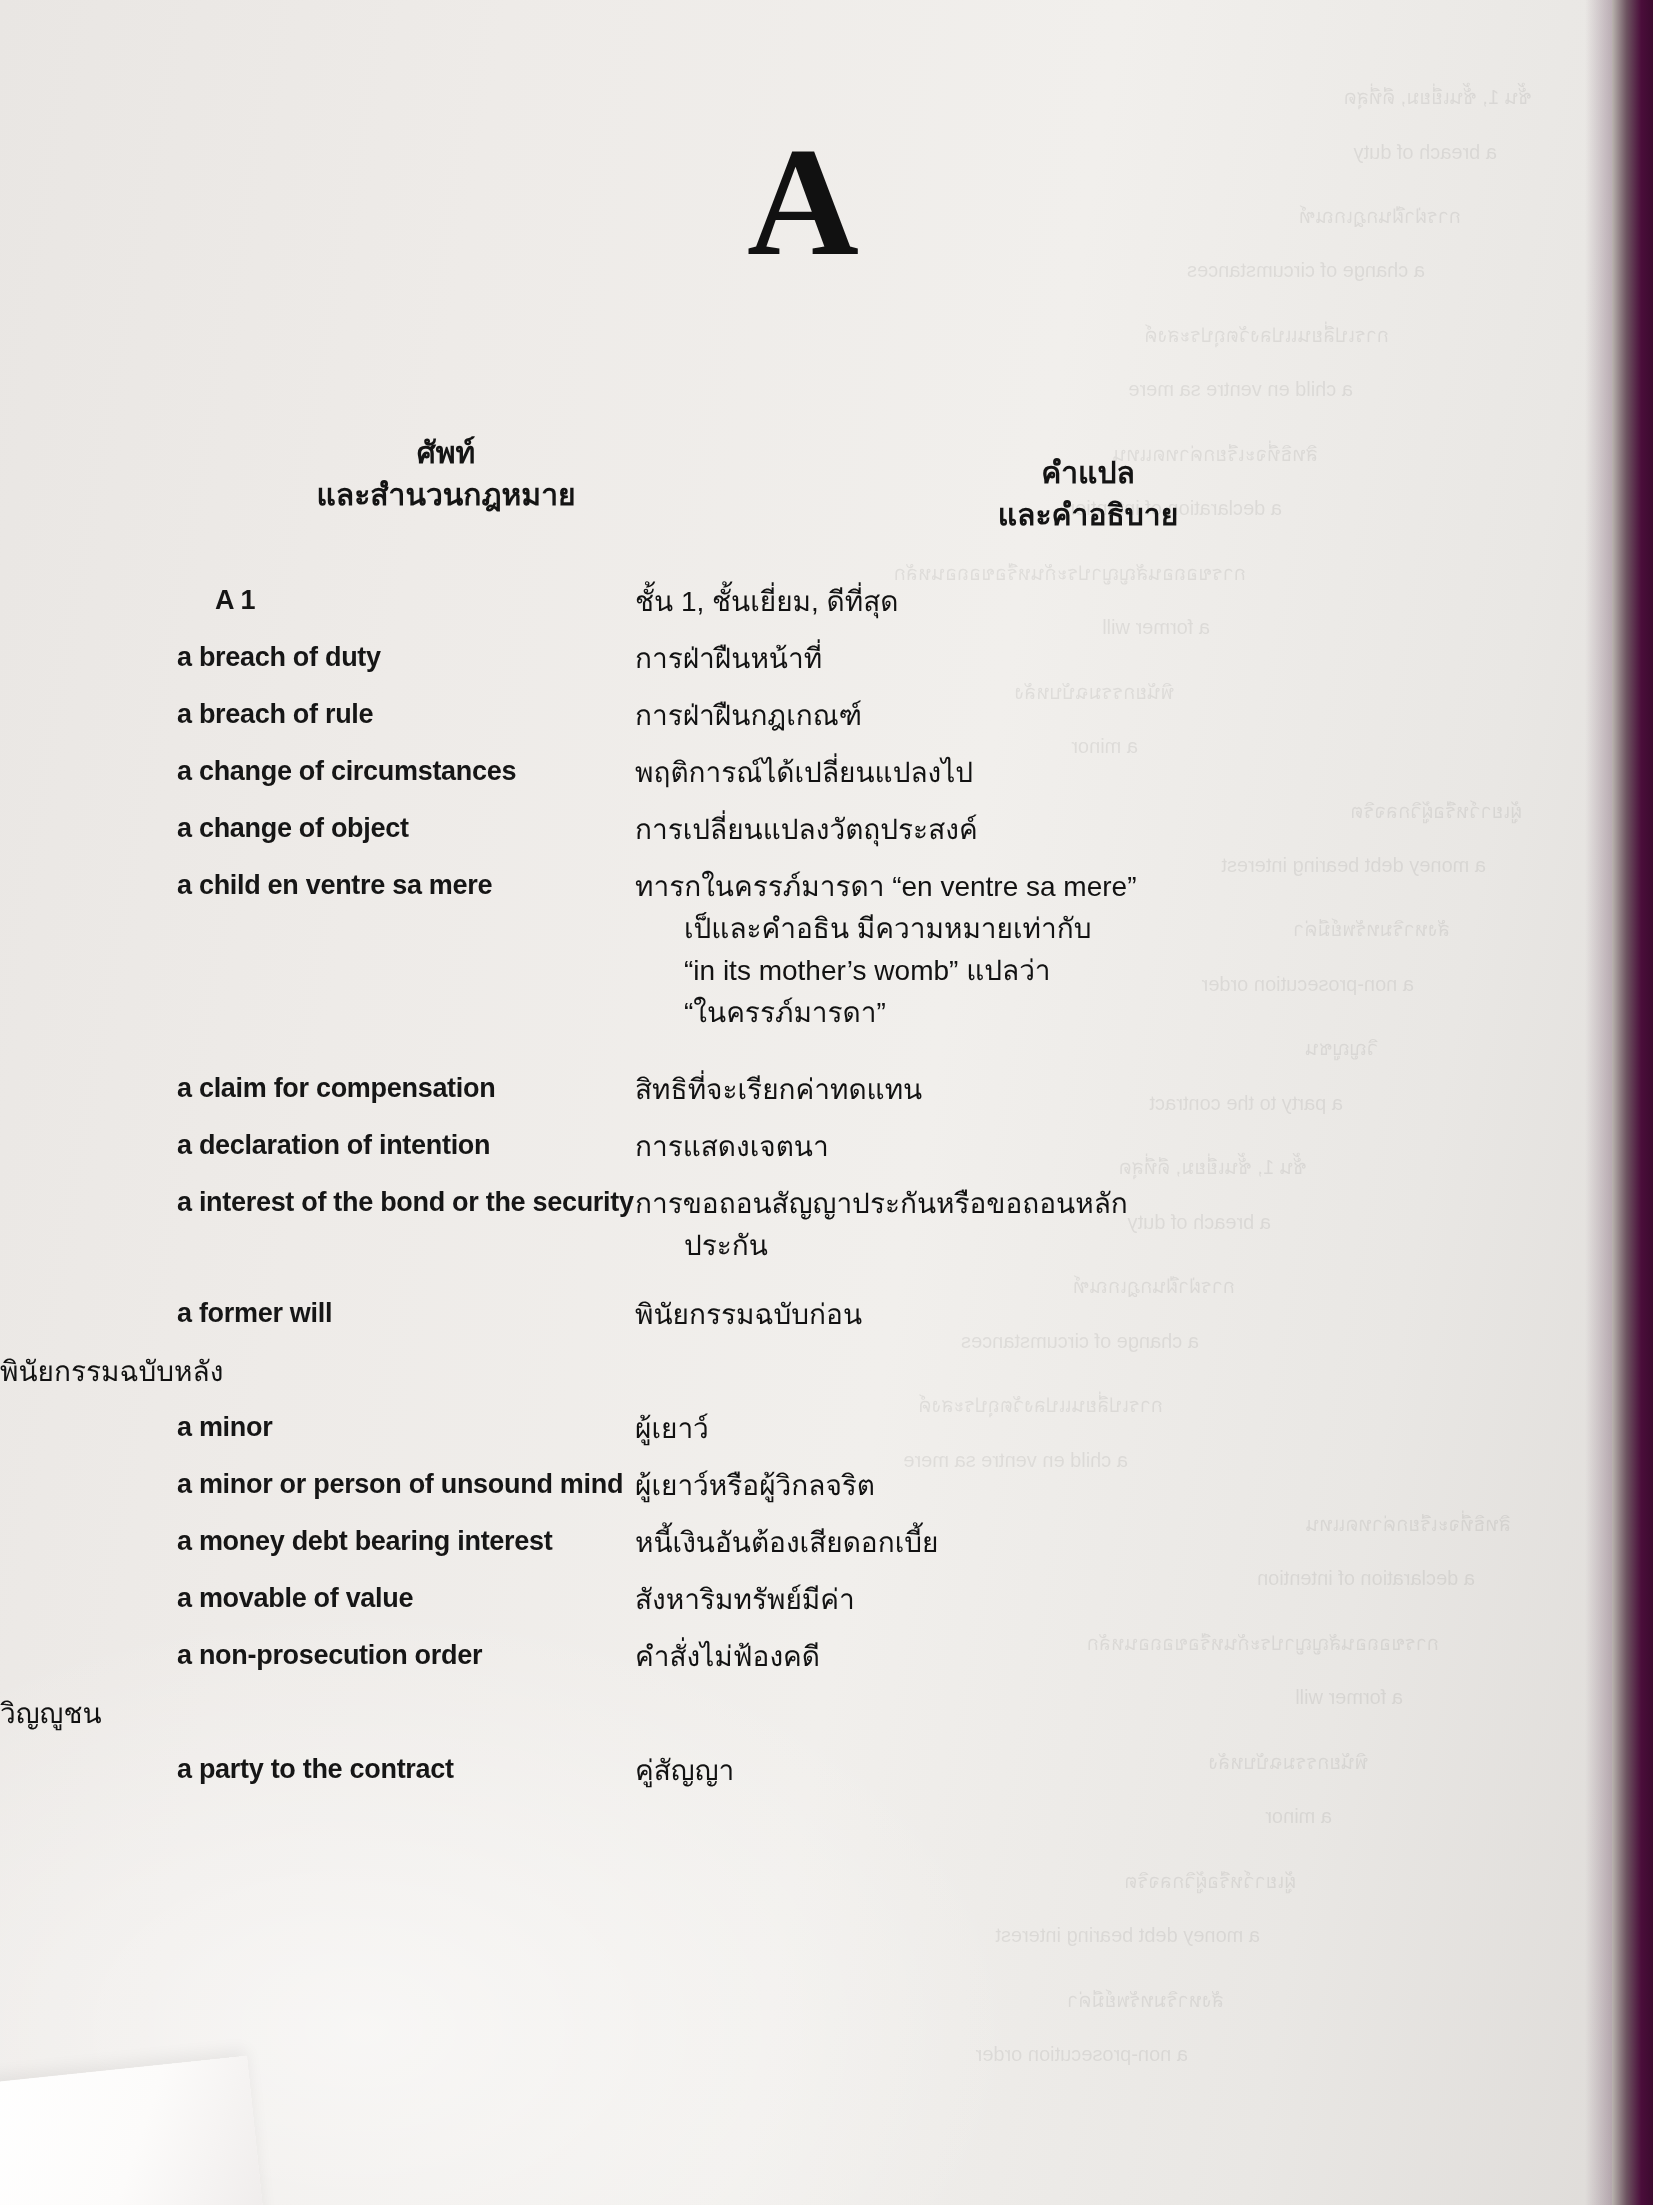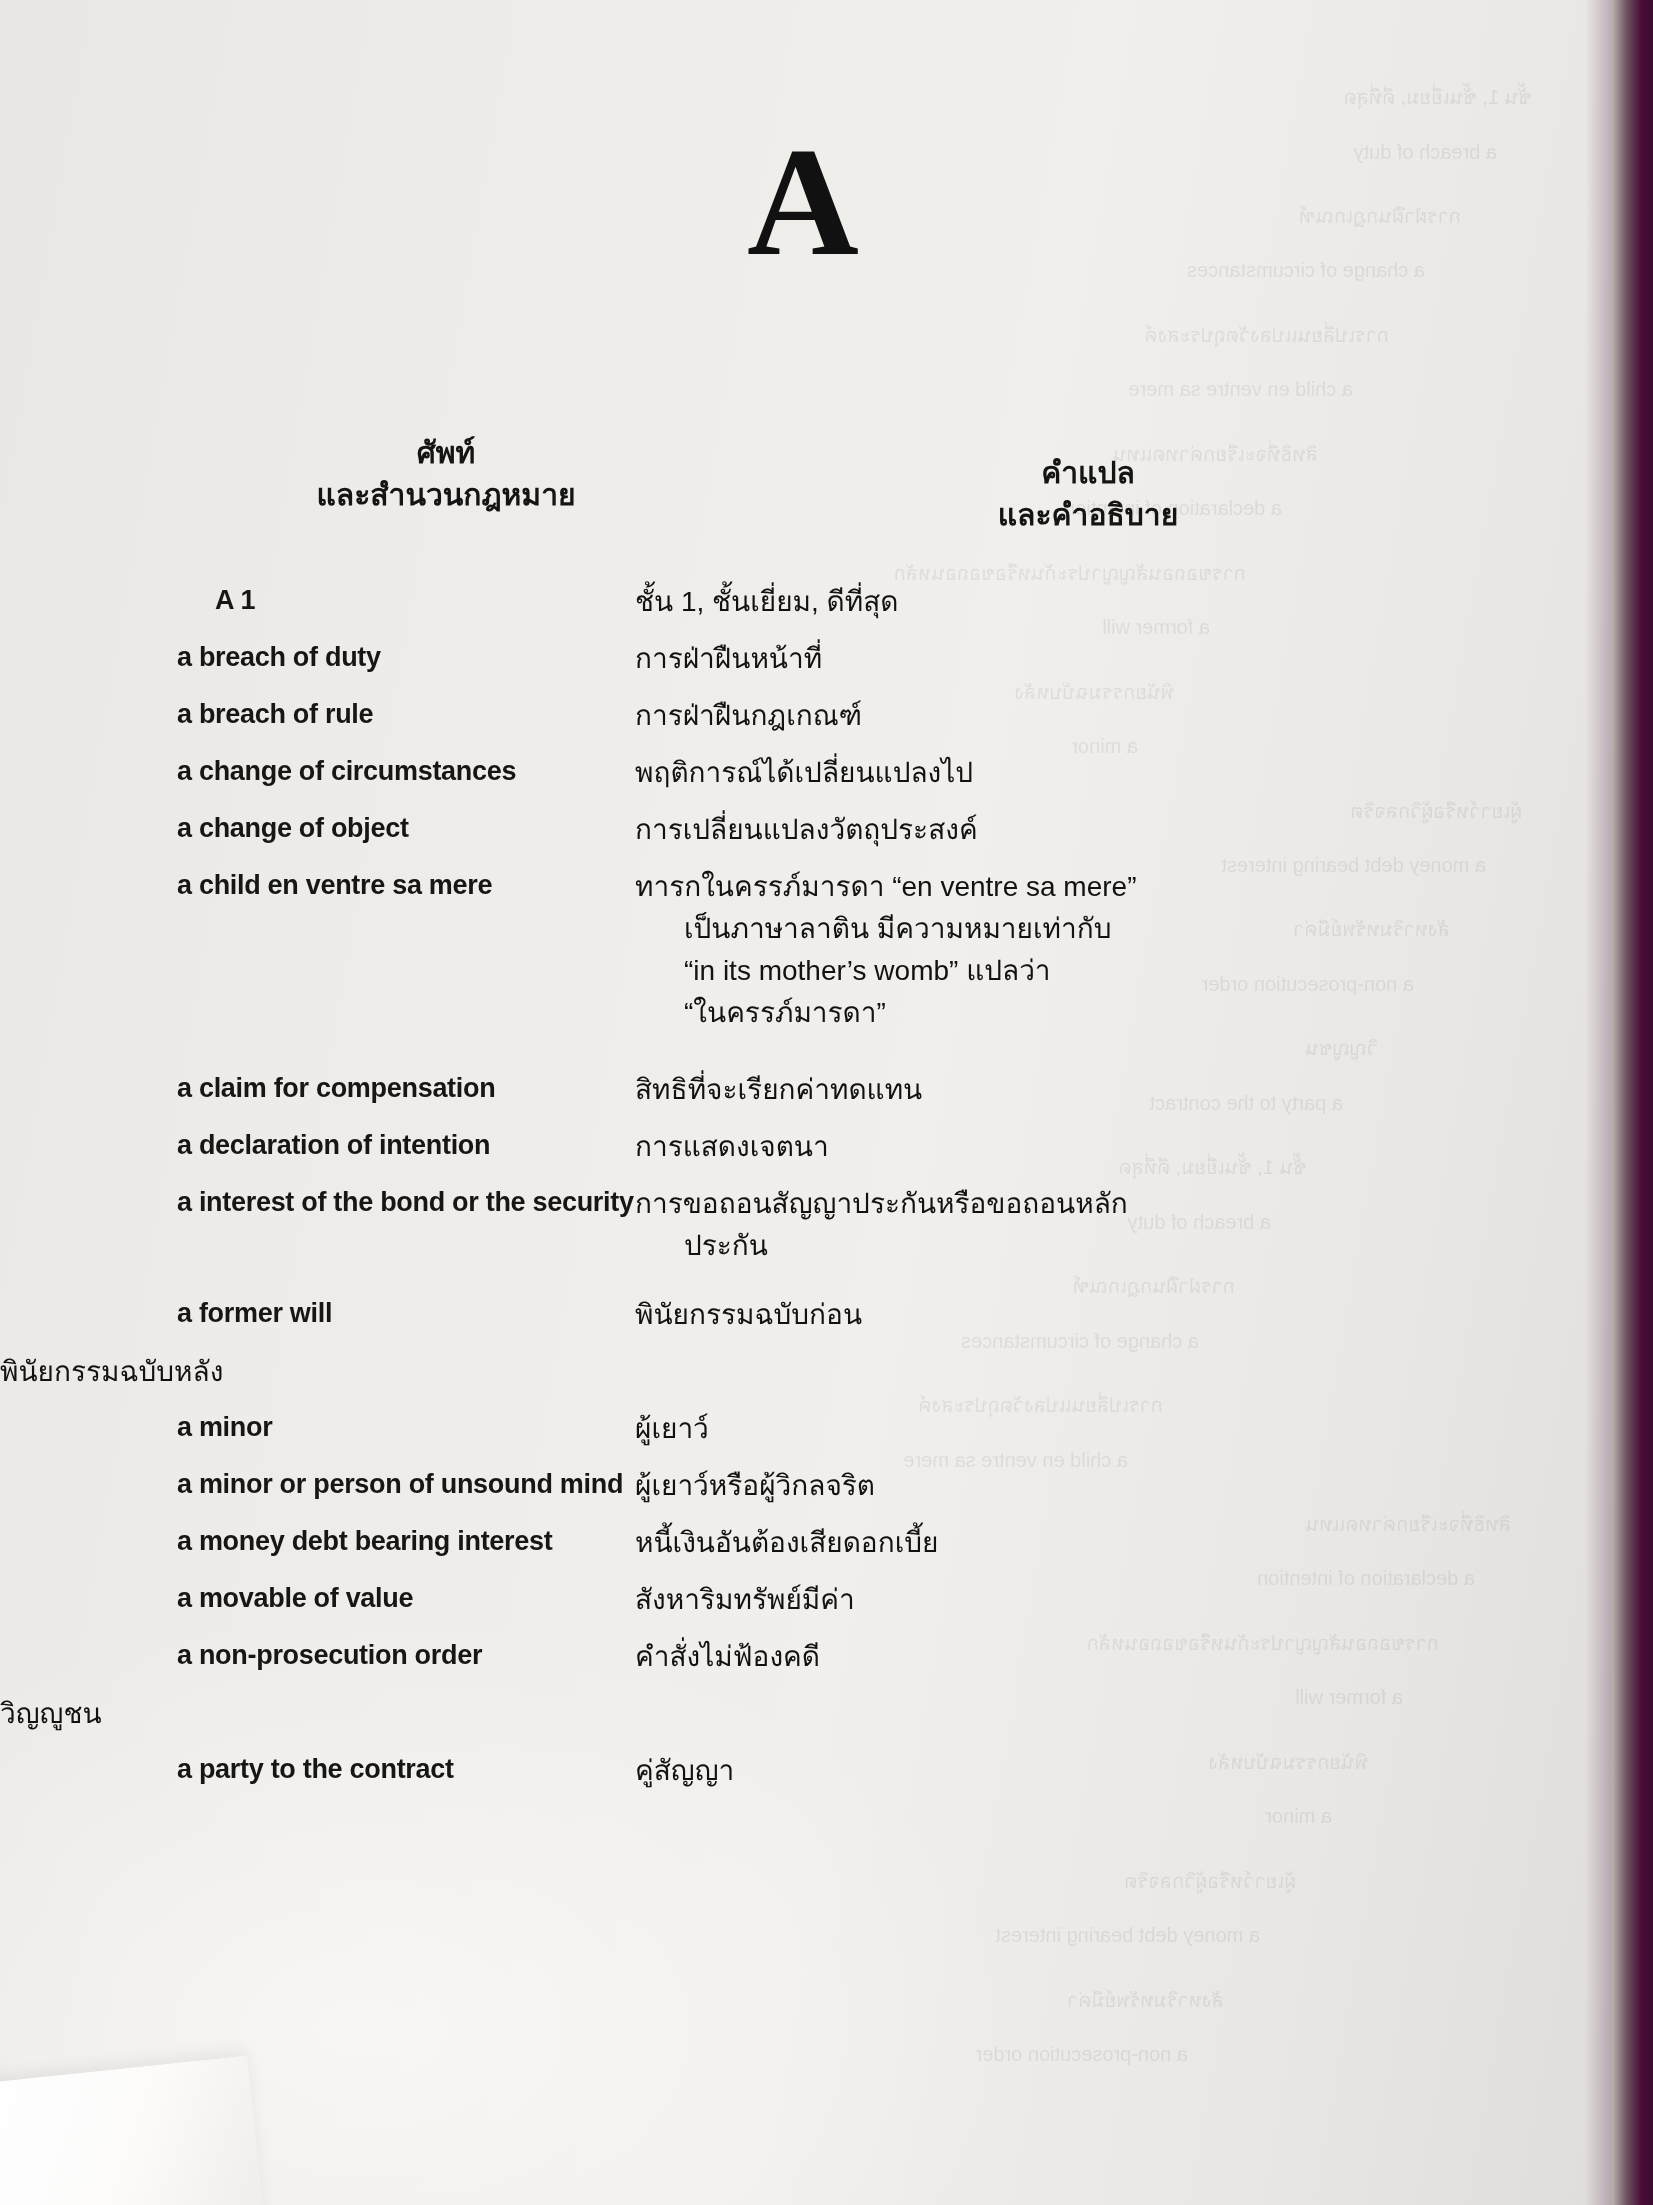--- a/index.html
+++ b/index.html
@@ -202,21 +202,21 @@
         <div class="row">
           <div class="term">a change of circumstances</div>
           <div class="defn"><span>พฤติการณ์ได้เปลี่ยนแปลงไป</span></div>
         </div>
         <div class="row">
           <div class="term">a change of object</div>
           <div class="defn"><span>การเปลี่ยนแปลงวัตถุประสงค์</span></div>
         </div>
         <div class="row gap-after">
           <div class="term">a child en ventre sa mere</div>
-          <div class="defn"><span>ทารกในครรภ์มารดา “en ventre sa mere”</span><span class="cont just">เป็นภาษาลาติน   มีความหมายเท่ากับ</span><span class="cont just">“in its mother’s womb”   แปลว่า</span><span class="cont just">“ในครรภ์มารดา”</span></div>
+          <div class="defn"><span>ทารกในครรภ์มารดา “en ventre sa mere”</span><span class="cont just">เป็และคำอธิน   มีความหมายเท่ากับ</span><span class="cont just">“in its mother’s womb”   แปลว่า</span><span class="cont just">“ในครรภ์มารดา”</span></div>
         </div>
         <div class="row">
           <div class="term">a claim for compensation</div>
           <div class="defn"><span>สิทธิที่จะเรียกค่าทดแทน</span></div>
         </div>
         <div class="row">
           <div class="term">a declaration of intention</div>
           <div class="defn"><span>การแสดงเจตนา</span></div>
         </div>
         <div class="row gap-after-sm">

